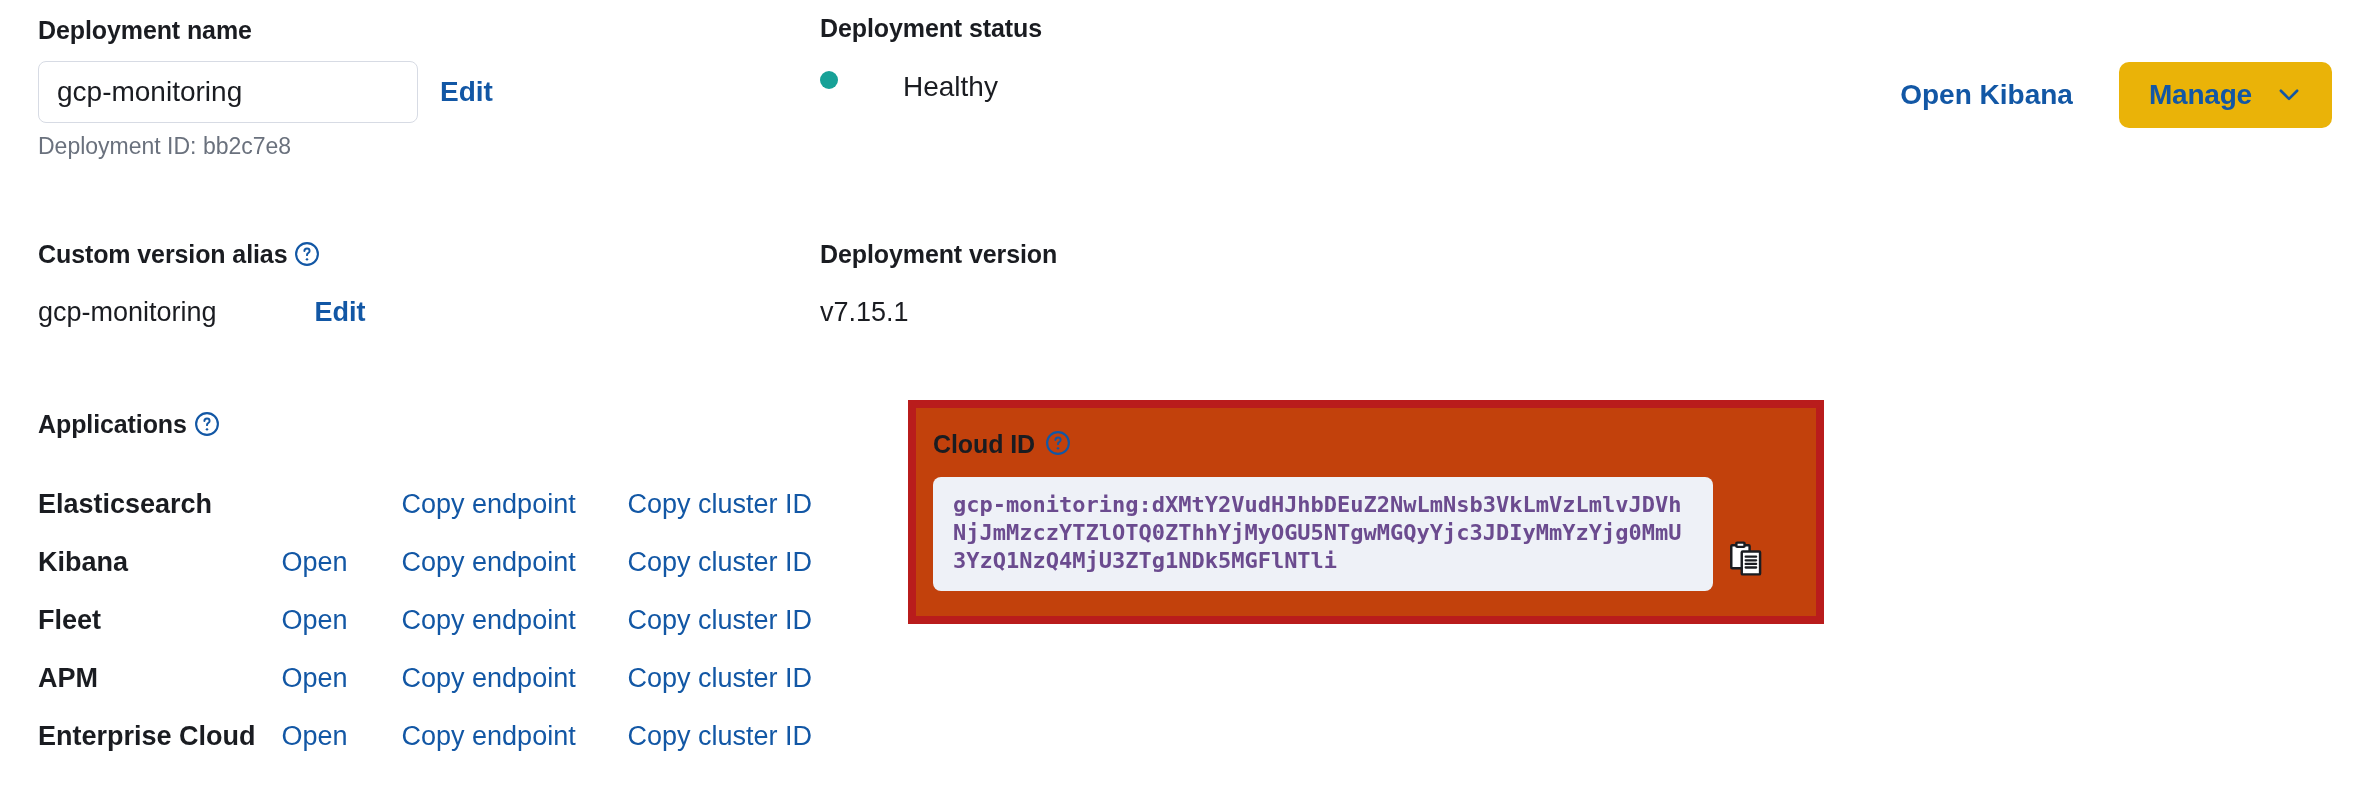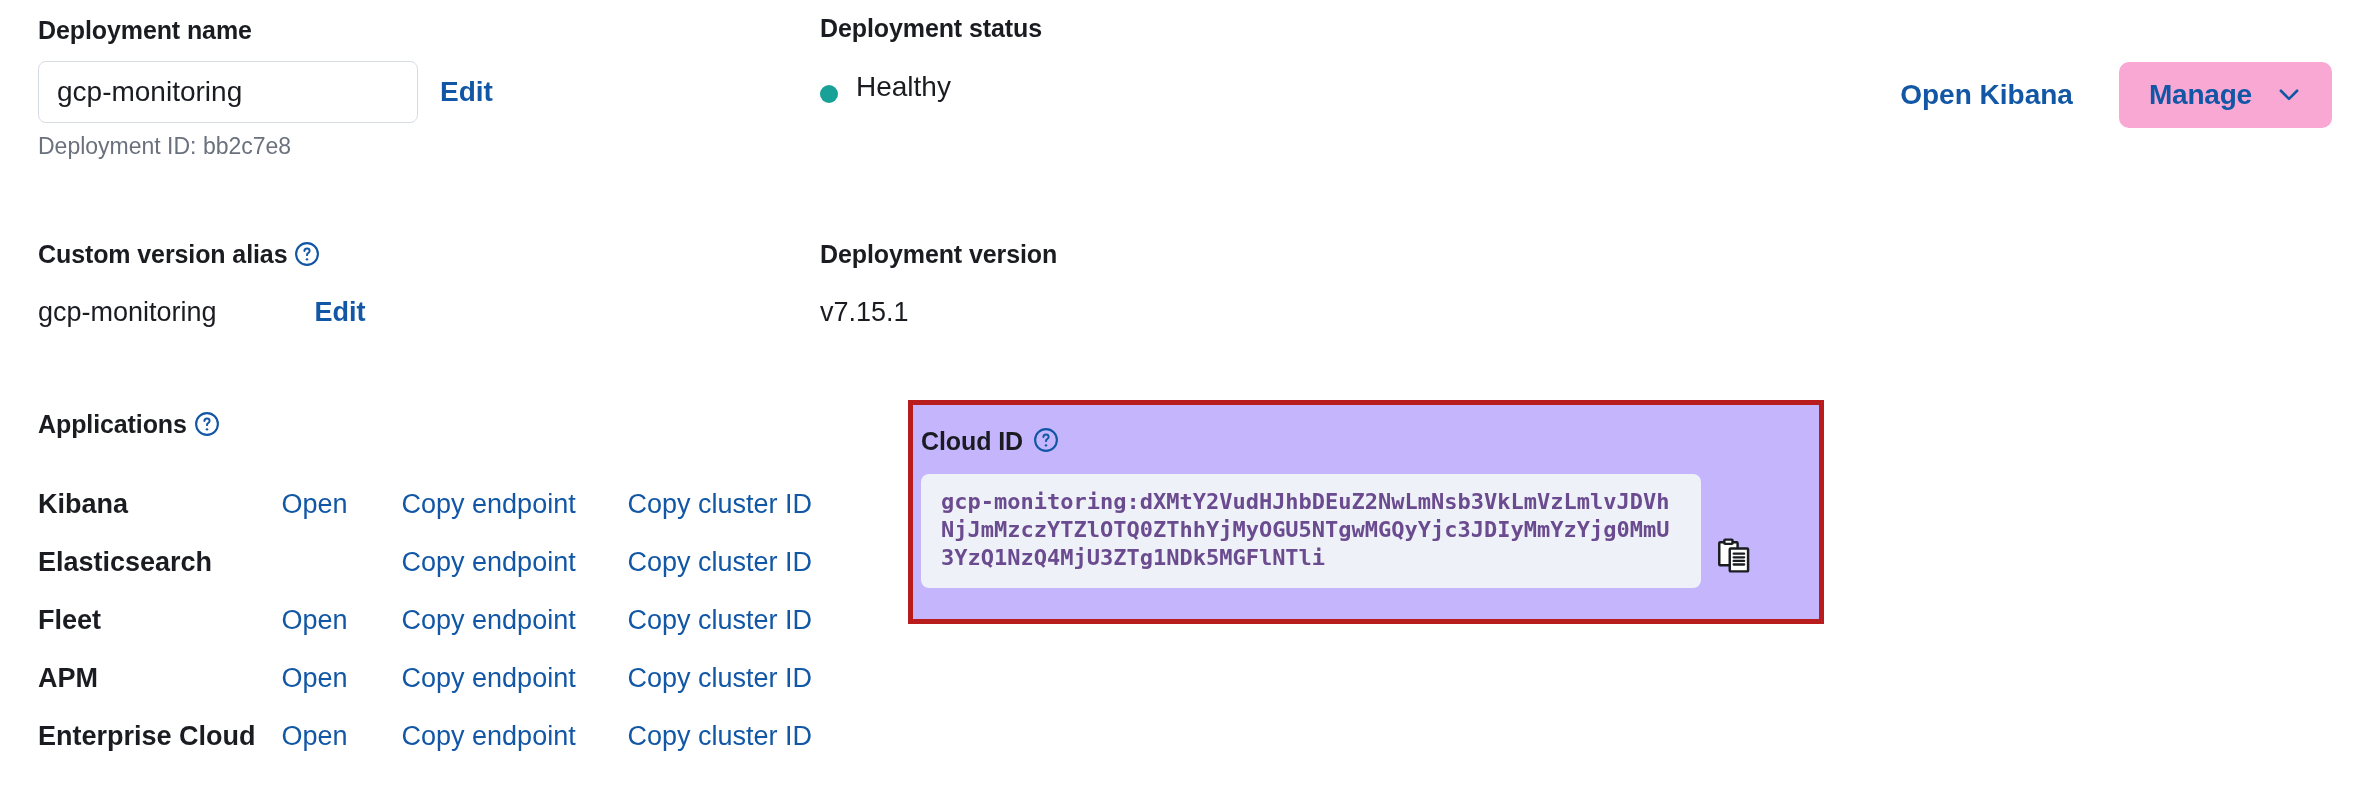--- a/index.html
+++ b/index.html
@@ -87,22 +87,23 @@
     font-weight: 700;
     color: #1257a5;
     cursor: pointer;
   }
   #deployment-id { margin-top: 10px; }
 
   
   #deployment-status-block { left: 820px; top: 14px; }
   .status-row {
     display: flex;
-    align-items: flex-end;
+    align-items: flex-start;
     margin-top: 28px;
+    gap: 47px;
   }
   .status-dot {
     width: 18px;
     height: 18px;
     border-radius: 50%;
     background: #17a197;
     margin-right: 18px;
     flex: none;
   }
   .status-text { font-size: 28px; color: #1a1c21; }
@@ -116,21 +117,21 @@
     align-items: center;
   }
   #open-kibana-link {
     font-size: 28px;
     font-weight: 700;
     color: #1257a5;
     cursor: pointer;
     margin-right: 46px;
   }
   #manage-button {
-    background: #f9a8d4;
+    background: #eab308;
     border: none;
     border-radius: 10px;
     height: 66px;
     padding: 0 30px;
     display: flex;
     align-items: center;
     cursor: pointer;
     font-family: "Liberation Sans", sans-serif;
   }
   #manage-button .label {
@@ -180,23 +181,23 @@
   .col-cluster { width: 220px; text-align: left; }
 
   
   #cloud-id-card {
     position: absolute;
     left: 908px;
     top: 400px;
     width: 916px;
     height: 224px;
     box-sizing: border-box;
-    border: 5px solid #b91c1c;
-    background: #c4b5fd;
-    padding: 22px 24px 0 8px;
+    border: 8px solid #b91c1c;
+    background: #c2410c;
+    padding: 22px 24px 0 17px;
   }
   #cloud-id-label-row {
     display: flex;
     align-items: center;
   }
   #cloud-id-body {
     display: flex;
     align-items: flex-end;
     margin-top: 18px;
   }
@@ -288,28 +289,28 @@
           <circle cx="8" cy="8" r="6.7" stroke="#1257a5" stroke-width="1.3" fill="none"></circle>
           <path d="M6.4 6.2c0-.9.7-1.6 1.6-1.6s1.6.7 1.6 1.5c0 .8-.6 1.1-1.1 1.5-.4.3-.5.6-.5 1.1" stroke="#1257a5" stroke-width="1.2" stroke-linecap="round" fill="none"></path>
           <circle cx="8" cy="11.3" r="0.75" fill="#1257a5"></circle>
         </svg>
       </span>
     </div>
 
     <table id="applications-table">
       <tbody>
         <tr>
+          <td class="app-name">Elasticsearch</td>
+          <td class="col-open"><span class="link"></span></td>
+          <td class="col-endpoint"><span class="link">Copy endpoint</span></td>
+          <td class="col-cluster"><span class="link">Copy cluster ID</span></td>
+        </tr>
+        <tr>
           <td class="app-name">Kibana</td>
           <td class="col-open"><span class="link">Open</span></td>
-          <td class="col-endpoint"><span class="link">Copy endpoint</span></td>
-          <td class="col-cluster"><span class="link">Copy cluster ID</span></td>
-        </tr>
-        <tr>
-          <td class="app-name">Elasticsearch</td>
-          <td class="col-open"><span class="link"></span></td>
           <td class="col-endpoint"><span class="link">Copy endpoint</span></td>
           <td class="col-cluster"><span class="link">Copy cluster ID</span></td>
         </tr>
         <tr>
           <td class="app-name">Fleet</td>
           <td class="col-open"><span class="link">Open</span></td>
           <td class="col-endpoint"><span class="link">Copy endpoint</span></td>
           <td class="col-cluster"><span class="link">Copy cluster ID</span></td>
         </tr>
         <tr>

